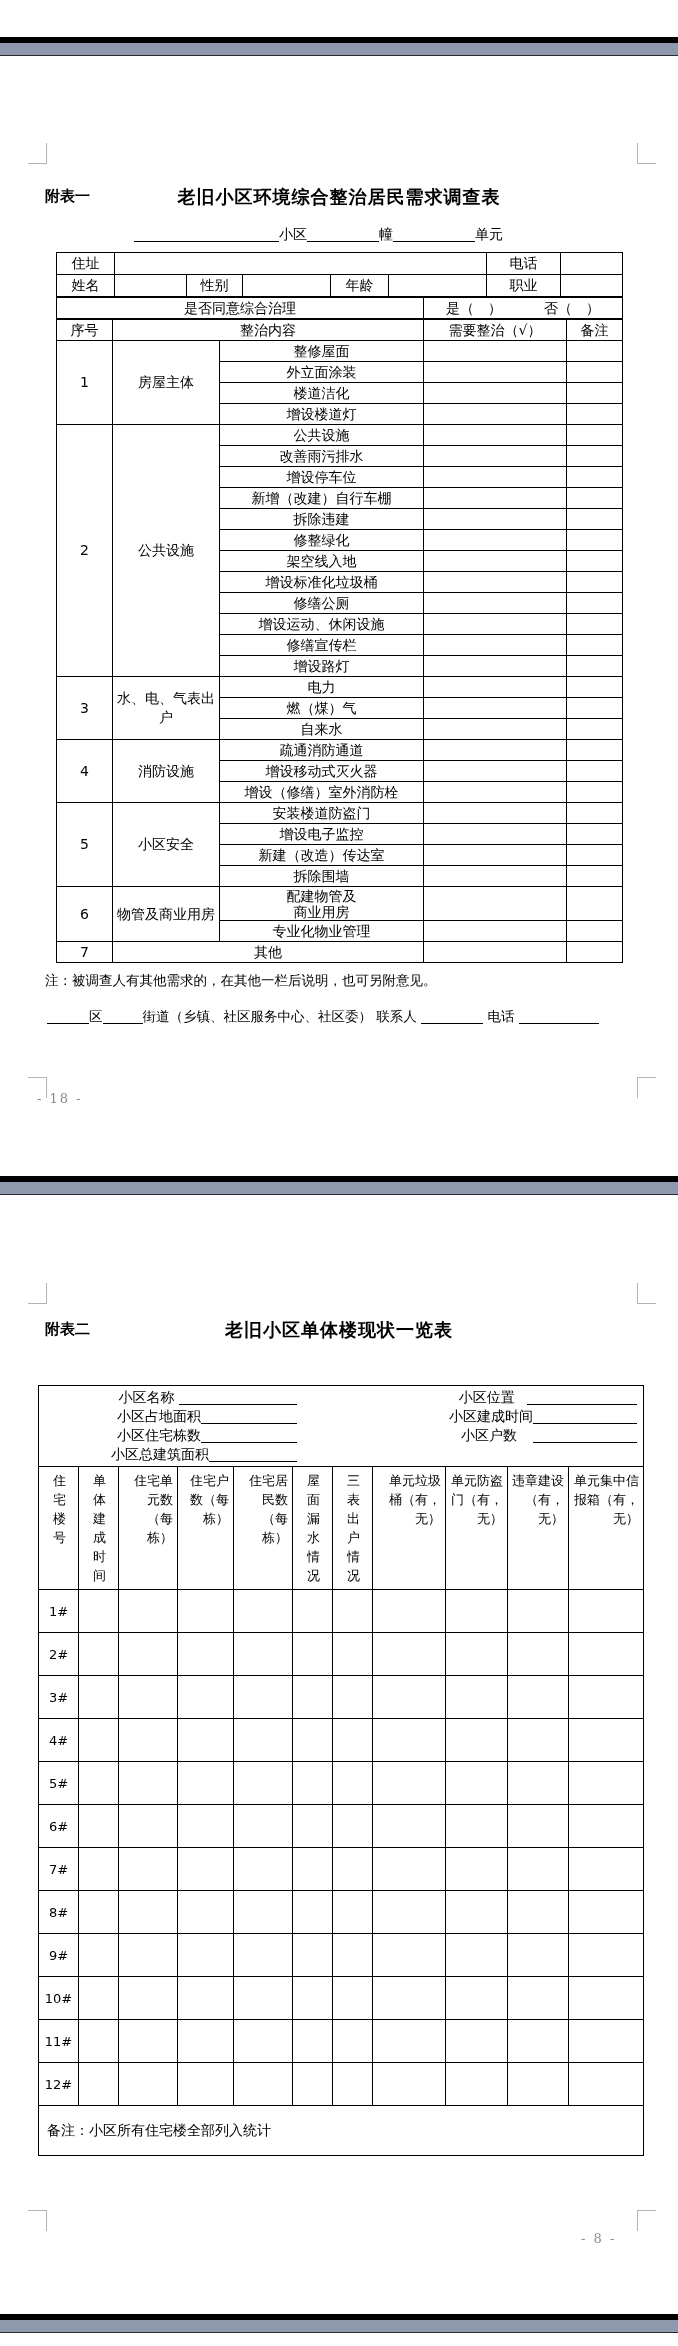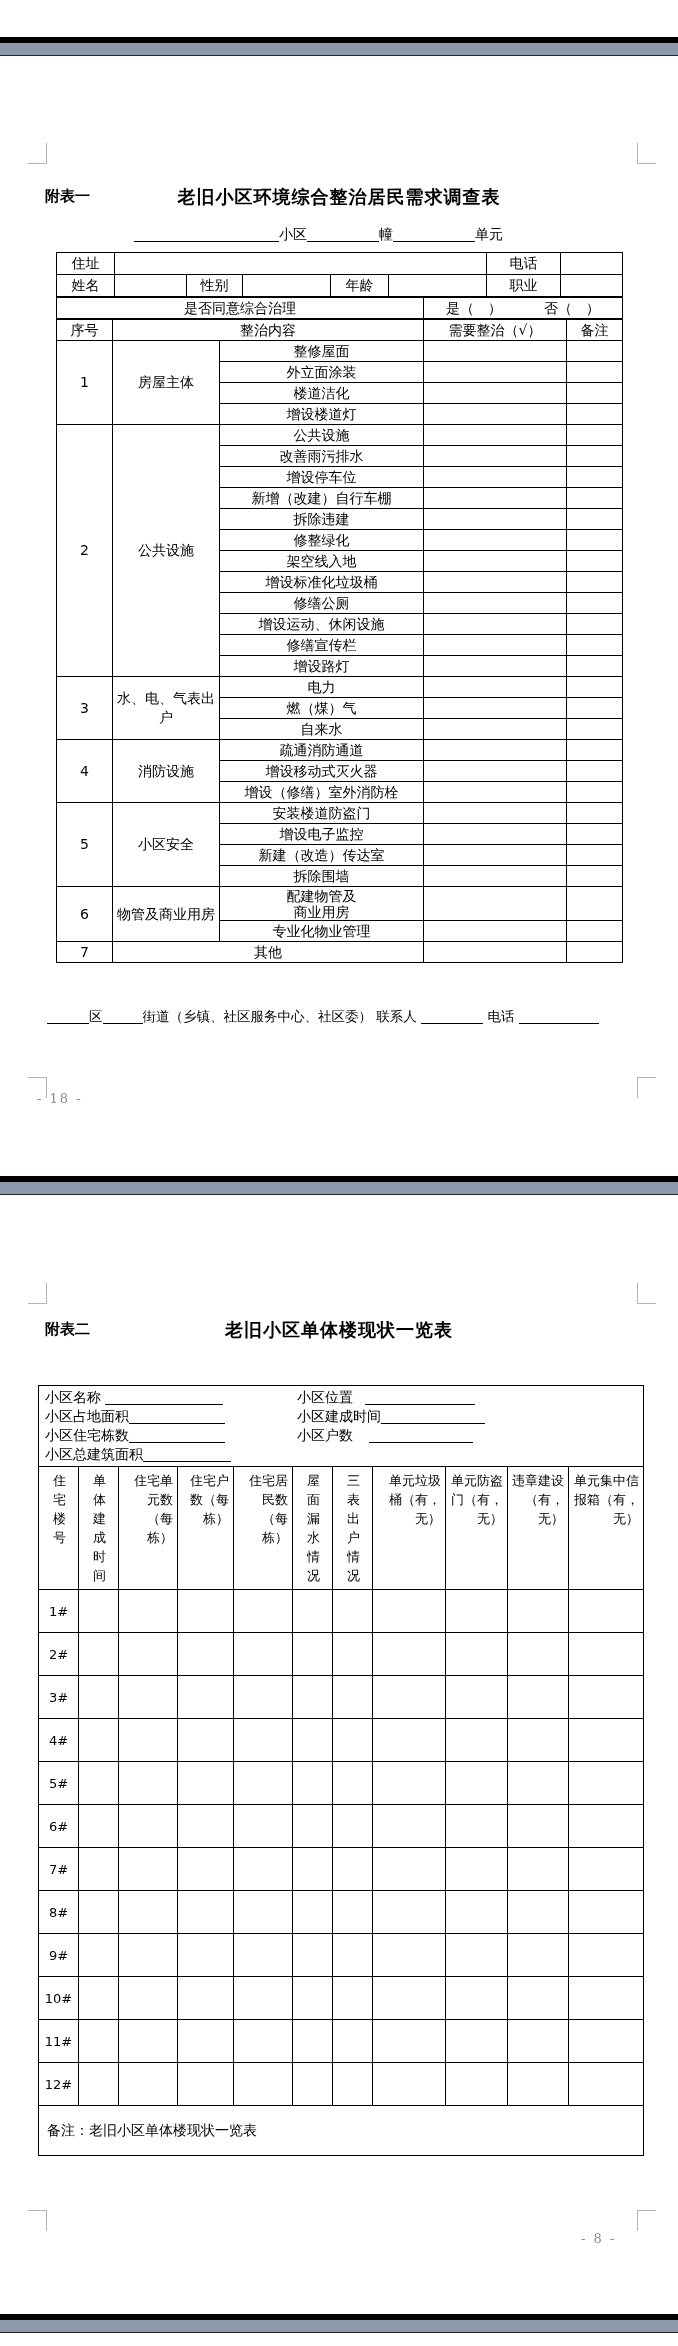--- a/index.html
+++ b/index.html
@@ -36,21 +36,21 @@
   .t1a{top:252px}.t1a tr{height:22px}
   .t1b{top:297px}.t1b tr{height:21px}
   .t1c{top:319px}.t1c tr{height:21px}
   .t1c tr.tall{height:34px}
   .pre{white-space:pre-line;line-height:16px}
 
   .pnum{position:absolute;color:#8a8a8a;font-size:13px;font-family:"DejaVu Serif",serif;letter-spacing:2px}
 
   .t2{position:absolute;left:38px;top:1385px;width:605px}
   .t2 td{font-size:13px}
-  .t2 .info-cell{height:76px;text-align:left;vertical-align:middle;padding:2px 6px;font-size:14px}
+  .t2 .info-cell{height:76px;text-align:right;vertical-align:middle;padding:2px 6px;font-size:14px}
   .irow{display:flex;line-height:19px;margin:0}
   .ileft{width:252px}
   .iright{flex:1}
   .t2 tr.hdrrow{height:120px}
   .t2 .hdr{vertical-align:top;text-align:right;padding:4px 4px;line-height:19px}
   .t2 .hdr.narrow{padding:4px 12px}
   .t2 tr.data{height:43px}
   .t2 tr.remarkrow{height:50px}
   .t2 .remark{text-align:left;padding-left:8px;font-size:14px}
 </style>
@@ -298,20 +298,21 @@
 
     <tr>
       <td>7</td>
       <td colspan="2">其他</td>
       <td></td>
           <td></td>
     </tr>
   </tbody>
     </table>
 
+  <div class="notepara">注：被调查人有其他需求的，在其他一栏后说明，也可另附意见。</div>
 
   <div class="footline">
     <span class="blank" style="width:42px"></span><span>区</span><span class="blank" style="width:40px"></span><span>街道（乡镇、社区服务中心、社区委） 联系人</span> <span class="blank" style="width:62px"></span> <span>电话</span> <span class="blank" style="width:80px"></span>
   </div>
 
   <div class="pnum" style="left:37px;top:1091px">- 18 -</div>
 
   <div class="sep" style="top:1176px">
     <div class="l1"></div>
     <div class="l2"></div>
@@ -523,21 +524,21 @@
           <td></td>
           <td></td>
           <td></td>
           <td></td>
           <td></td>
           <td></td>
           <td></td>
           <td></td>
         </tr>
     <tr class="remarkrow">
-      <td colspan="11" class="remark">备注：老旧小区单体楼现状一览表</td>
+      <td colspan="11" class="remark">备注：小区所有住宅楼全部列入统计</td>
     </tr>
   </tbody>
     </table>
 
   <div class="pnum" style="left:581px;top:2231px">- 8 -</div>
 
   <div class="sep" style="top:2314px">
     <div class="l1"></div>
     <div class="l2"></div>
     <div class="l3"></div>

